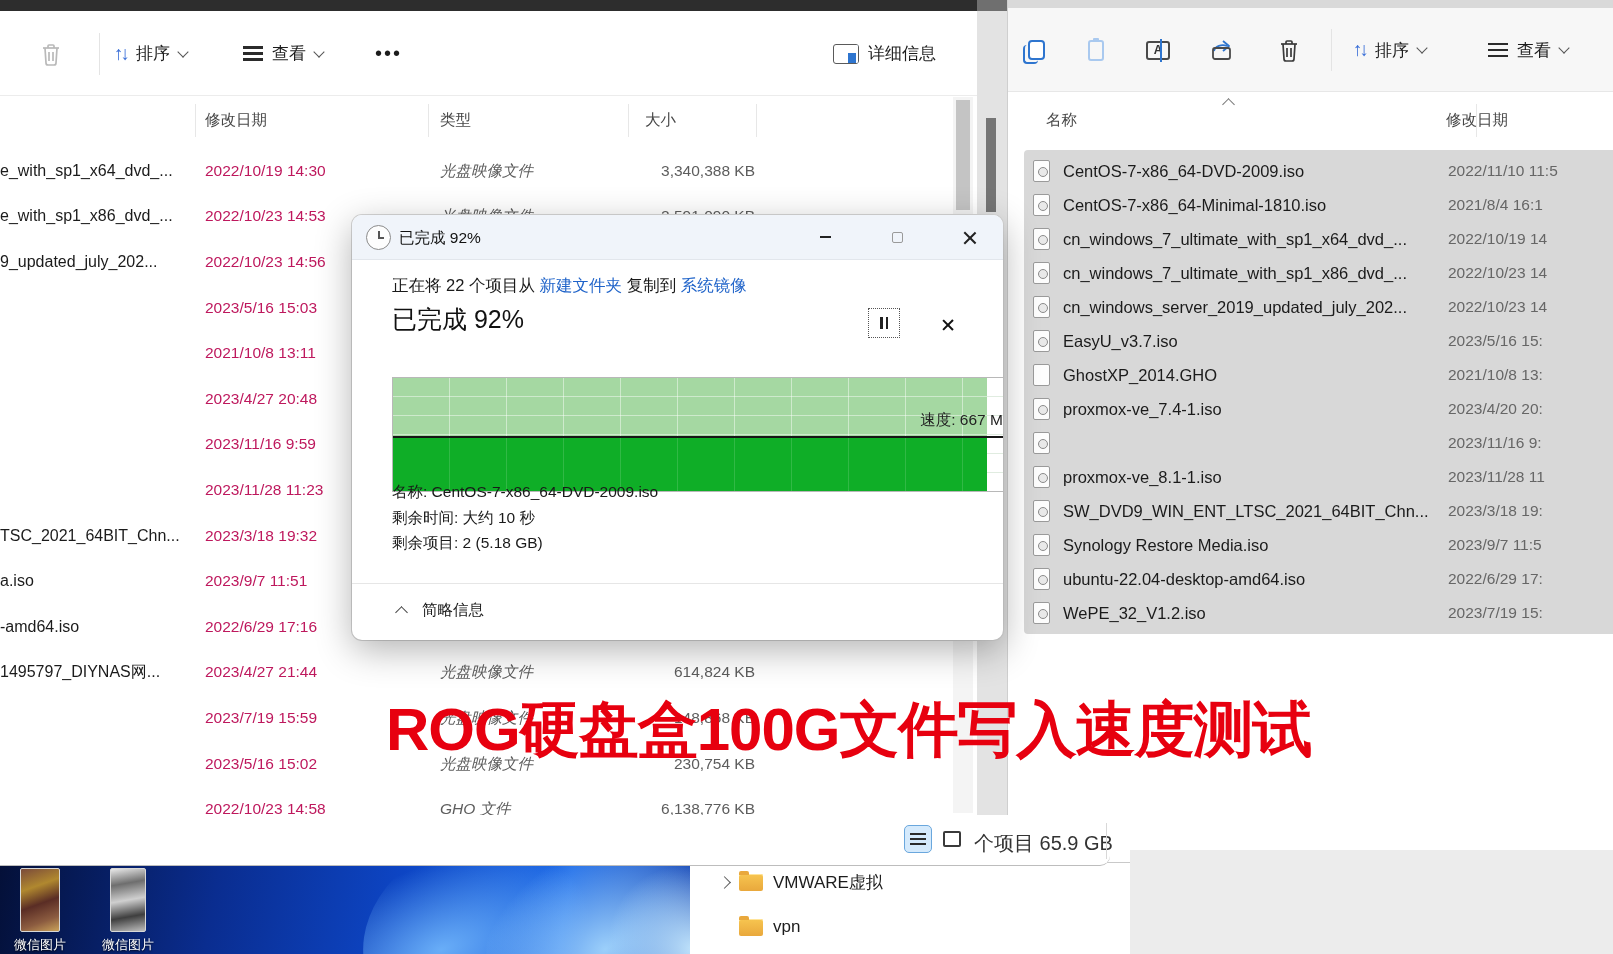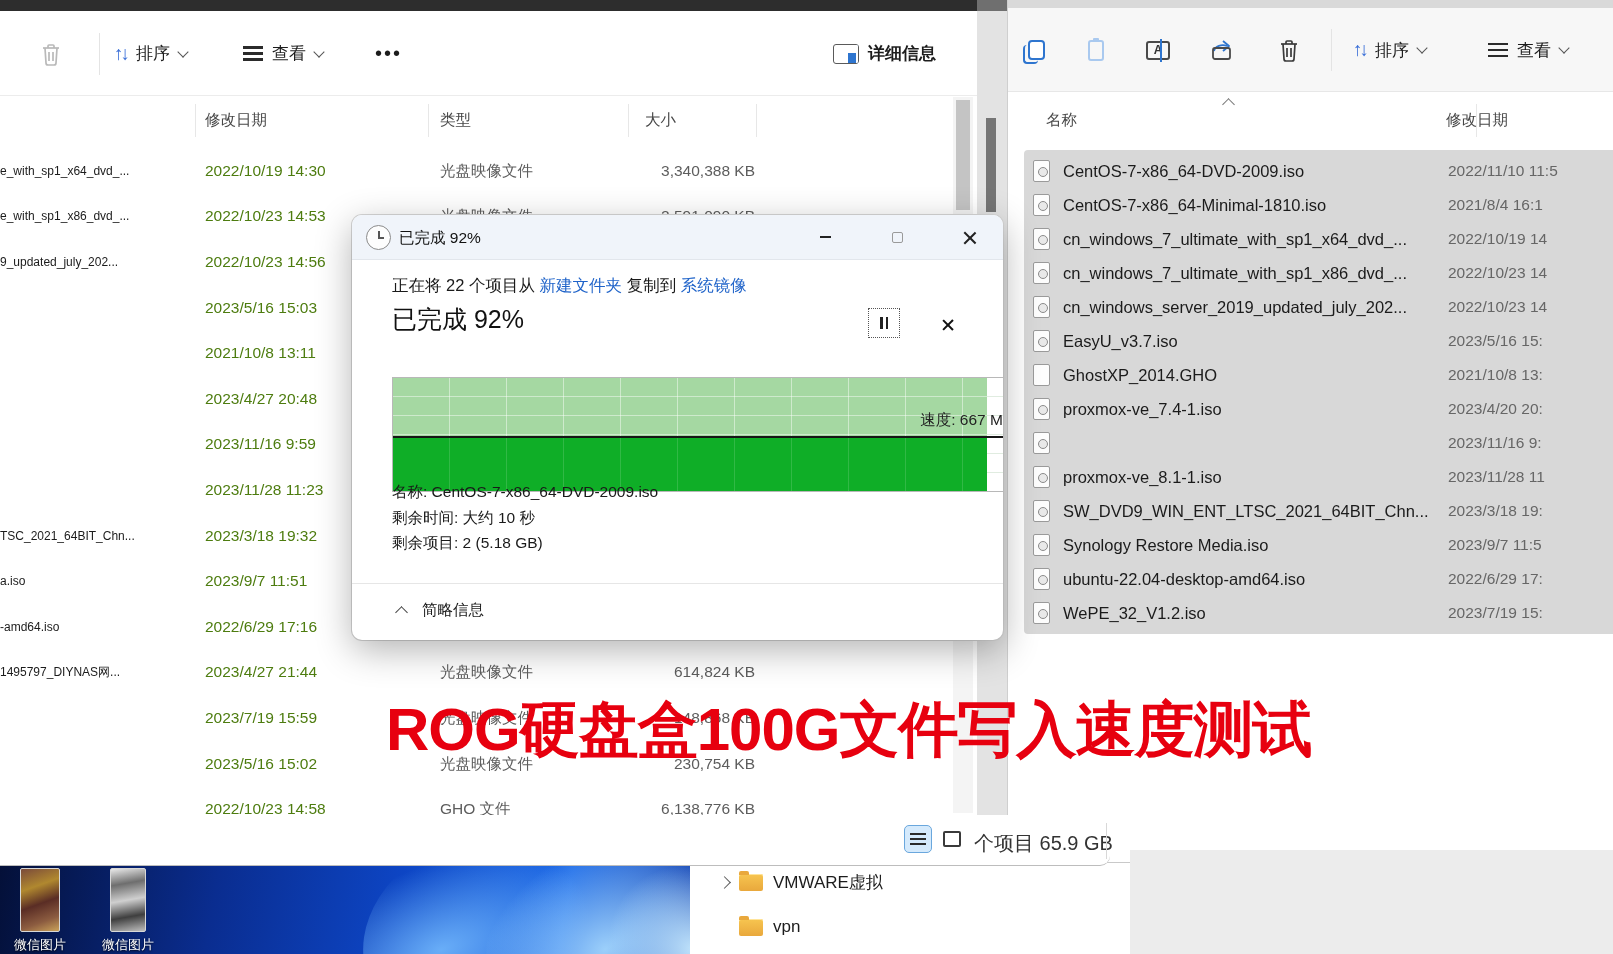--- a/index.html
+++ b/index.html
@@ -70,23 +70,23 @@
   .more-dots { font-size:20px; color:#1c1c1c; letter-spacing:2px; }
   .details-icon { position:relative; width:26px; height:20px; border:1.6px solid #5a5a5a; border-radius:3px; overflow:hidden; }
   .details-icon::after { content:""; position:absolute; right:0; top:0; width:10px; height:100%;
     background:#2e75cf; box-shadow:inset -2px 3px 0 #fff, inset -2px 8px 0 #fff; }
   .col-headers { position:absolute; left:0; top:96px; width:100%; height:49px; color:#474747; font-size:15.5px; }
   .col-h { position:absolute; top:14px; }
   .col-vline { position:absolute; top:8px; width:1px; height:33px; background:#e7e7e7; }
   #lw-rows { position:absolute; left:0; top:148px; width:100%; }
   .lw-row { position:relative; height:45.6px; }
   .lw-cell { position:absolute; top:50%; transform:translateY(-50%); white-space:nowrap; font-size:15.5px; }
-  .lw-name { left:0; width:192px; overflow:hidden; color:#1b1b1b; font-size:12px; }
-  .lw-date { left:205px; color:#4d7c0f; }
-  .lw-type { left:440px; color:#5d5d5d; }
+  .lw-name { left:0; width:192px; overflow:hidden; color:#1b1b1b; font-size:16px; }
+  .lw-date { left:205px; color:#be185d; }
+  .lw-type { left:440px; color:#5d5d5d;font-style:italic; }
   .lw-size { left:595px; width:160px; text-align:right; color:#5d5d5d; }
   #lw-scroll-track { position:absolute; left:953px; top:97px; width:20px; height:716px; background:#f4f4f4; }
   #lw-scroll-thumb { position:absolute; left:3px; top:3px; width:14px; height:110px; background:#c4c4c4; }
 
   
   #win-gap { left:977px; top:0; width:30px; height:815px; background:#e3e3e3; z-index:4; }
   #gap-topdark { position:absolute; left:0; top:0; width:100%; height:11px; background:#6f6f6f; }
   #gap-thumb { position:absolute; left:9px; top:118px; width:10px; height:94px; background:#757575; }
 
   
@@ -232,21 +232,21 @@
         <span class="chev-down"></span>
       </div>
       <div class="tb-item" style="left:243px;">
         <span class="view-lines"></span>
         <span>查看</span>
         <span class="chev-down"></span>
       </div>
       <div class="tb-item" style="left:375px;">
         <span class="more-dots">•••</span>
       </div>
-      <div class="tb-item" style="left:833px;font-weight:bold;">
+      <div class="tb-item" style="left:833px;">
         <span class="details-icon"></span>
         <span>详细信息</span>
       </div>
     </div>
     <div class="col-headers">
       <div class="col-vline" style="left:195px;"></div>
       <div class="col-h" style="left:205px;">修改日期</div>
       <div class="col-vline" style="left:428px;"></div>
       <div class="col-h" style="left:440px;">类型</div>
       <div class="col-vline" style="left:628px;"></div>

